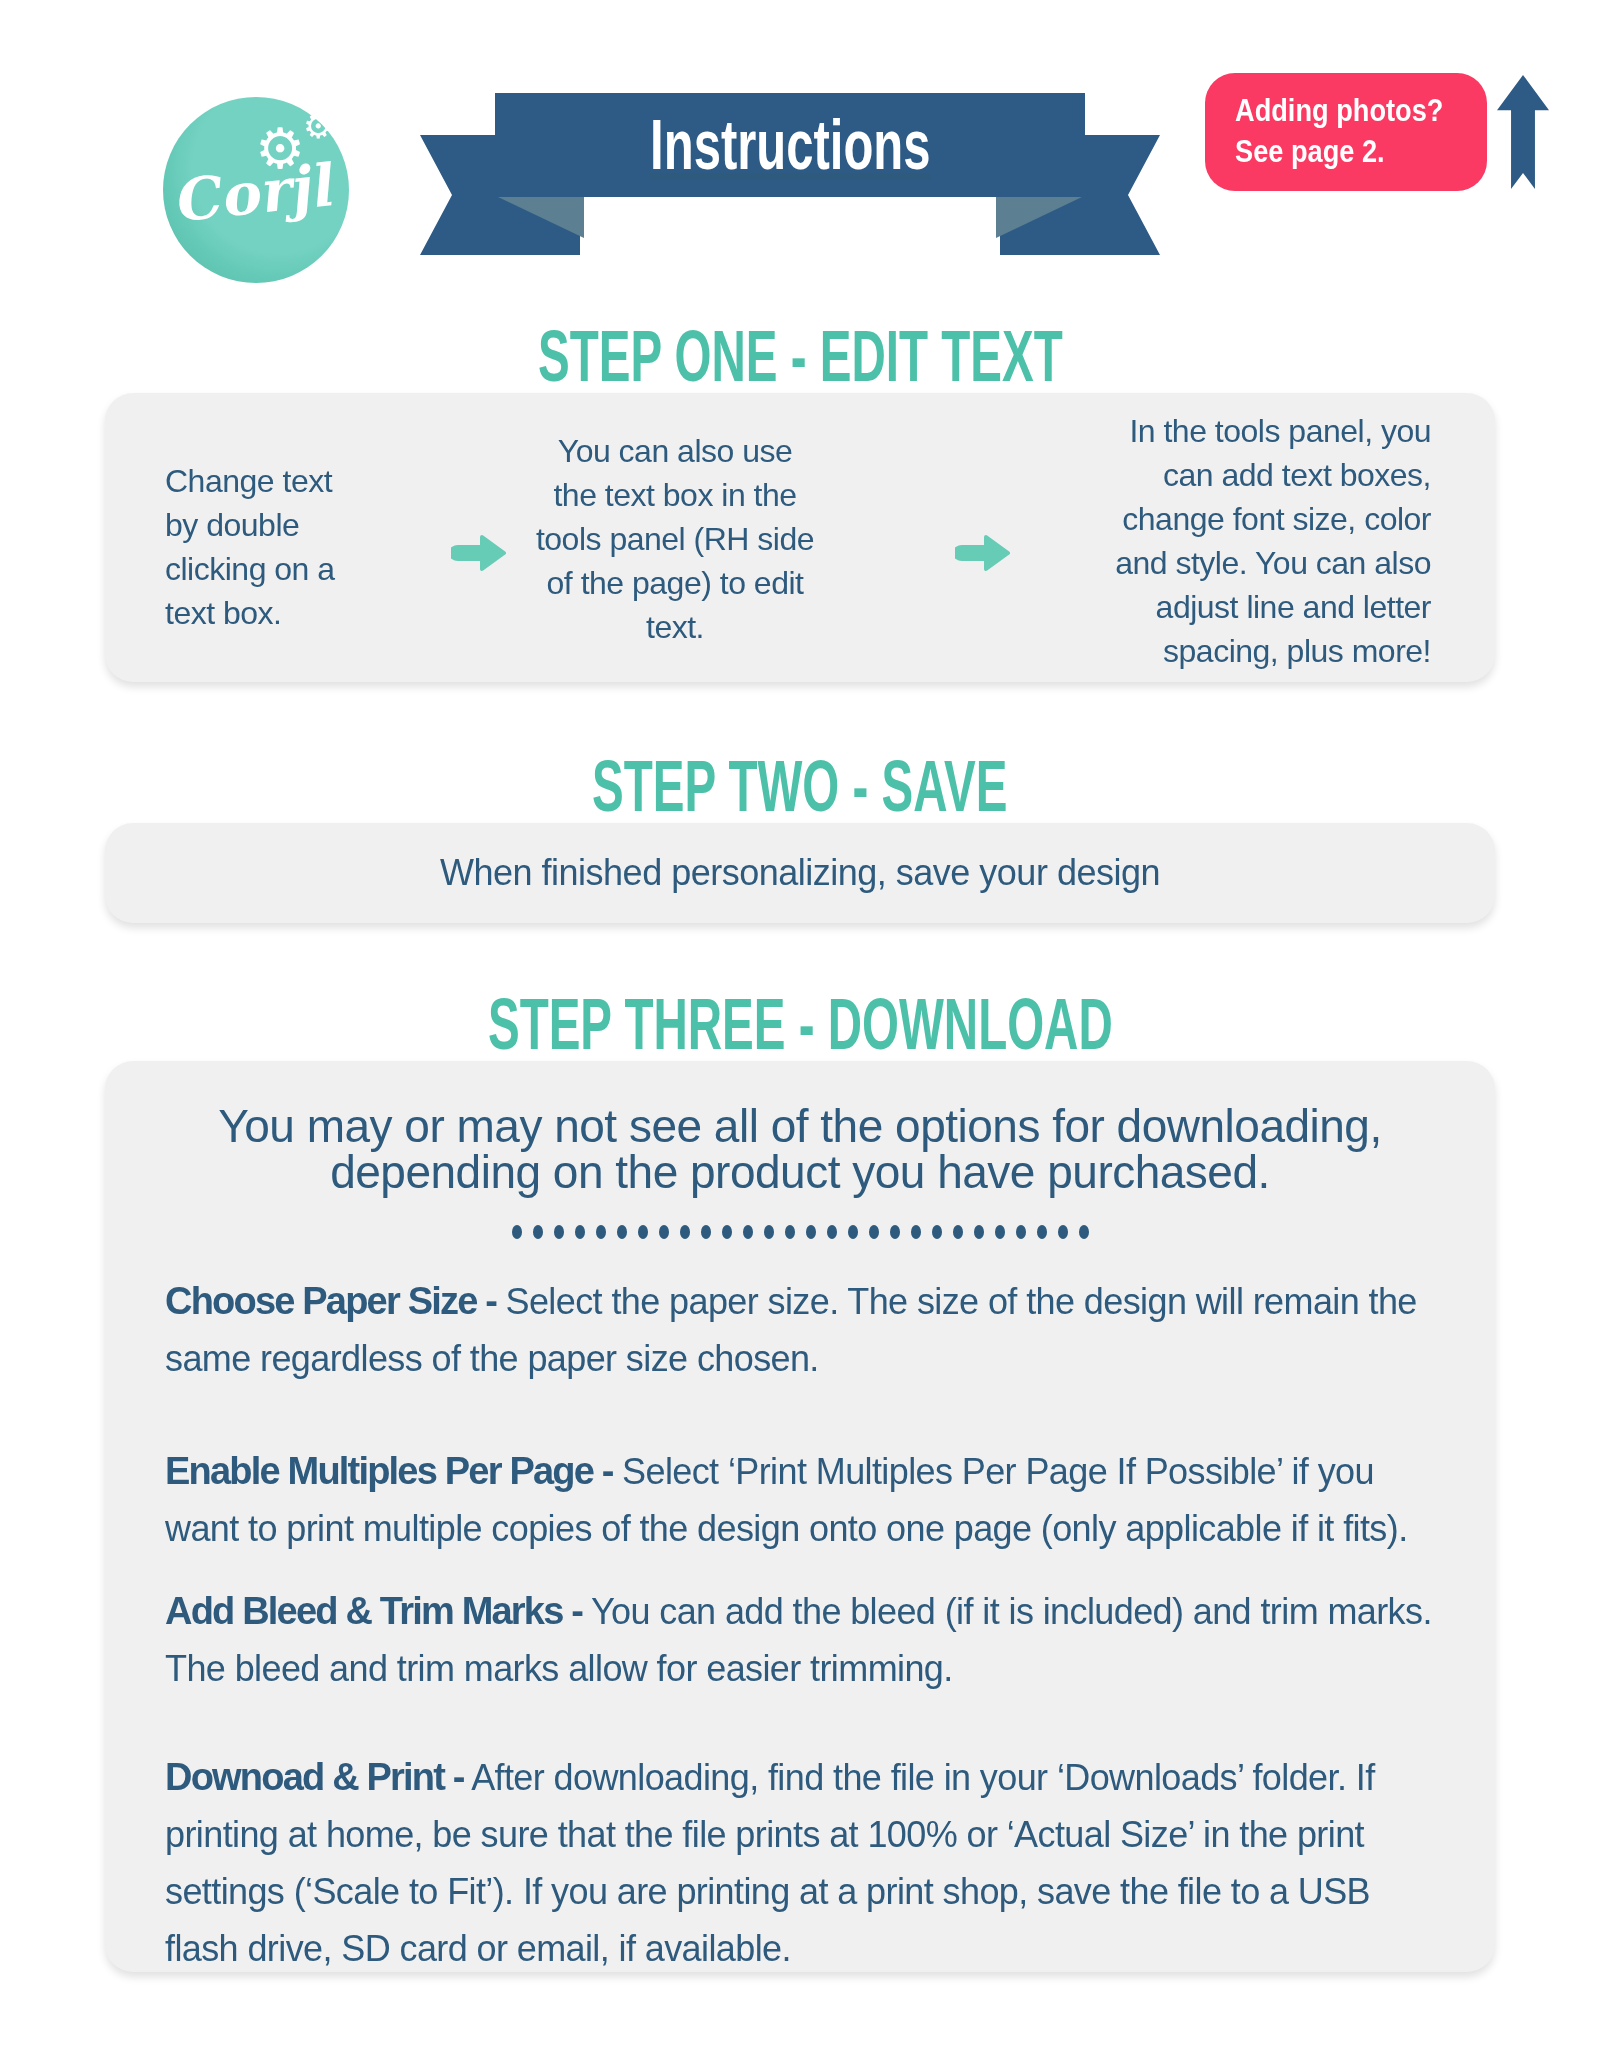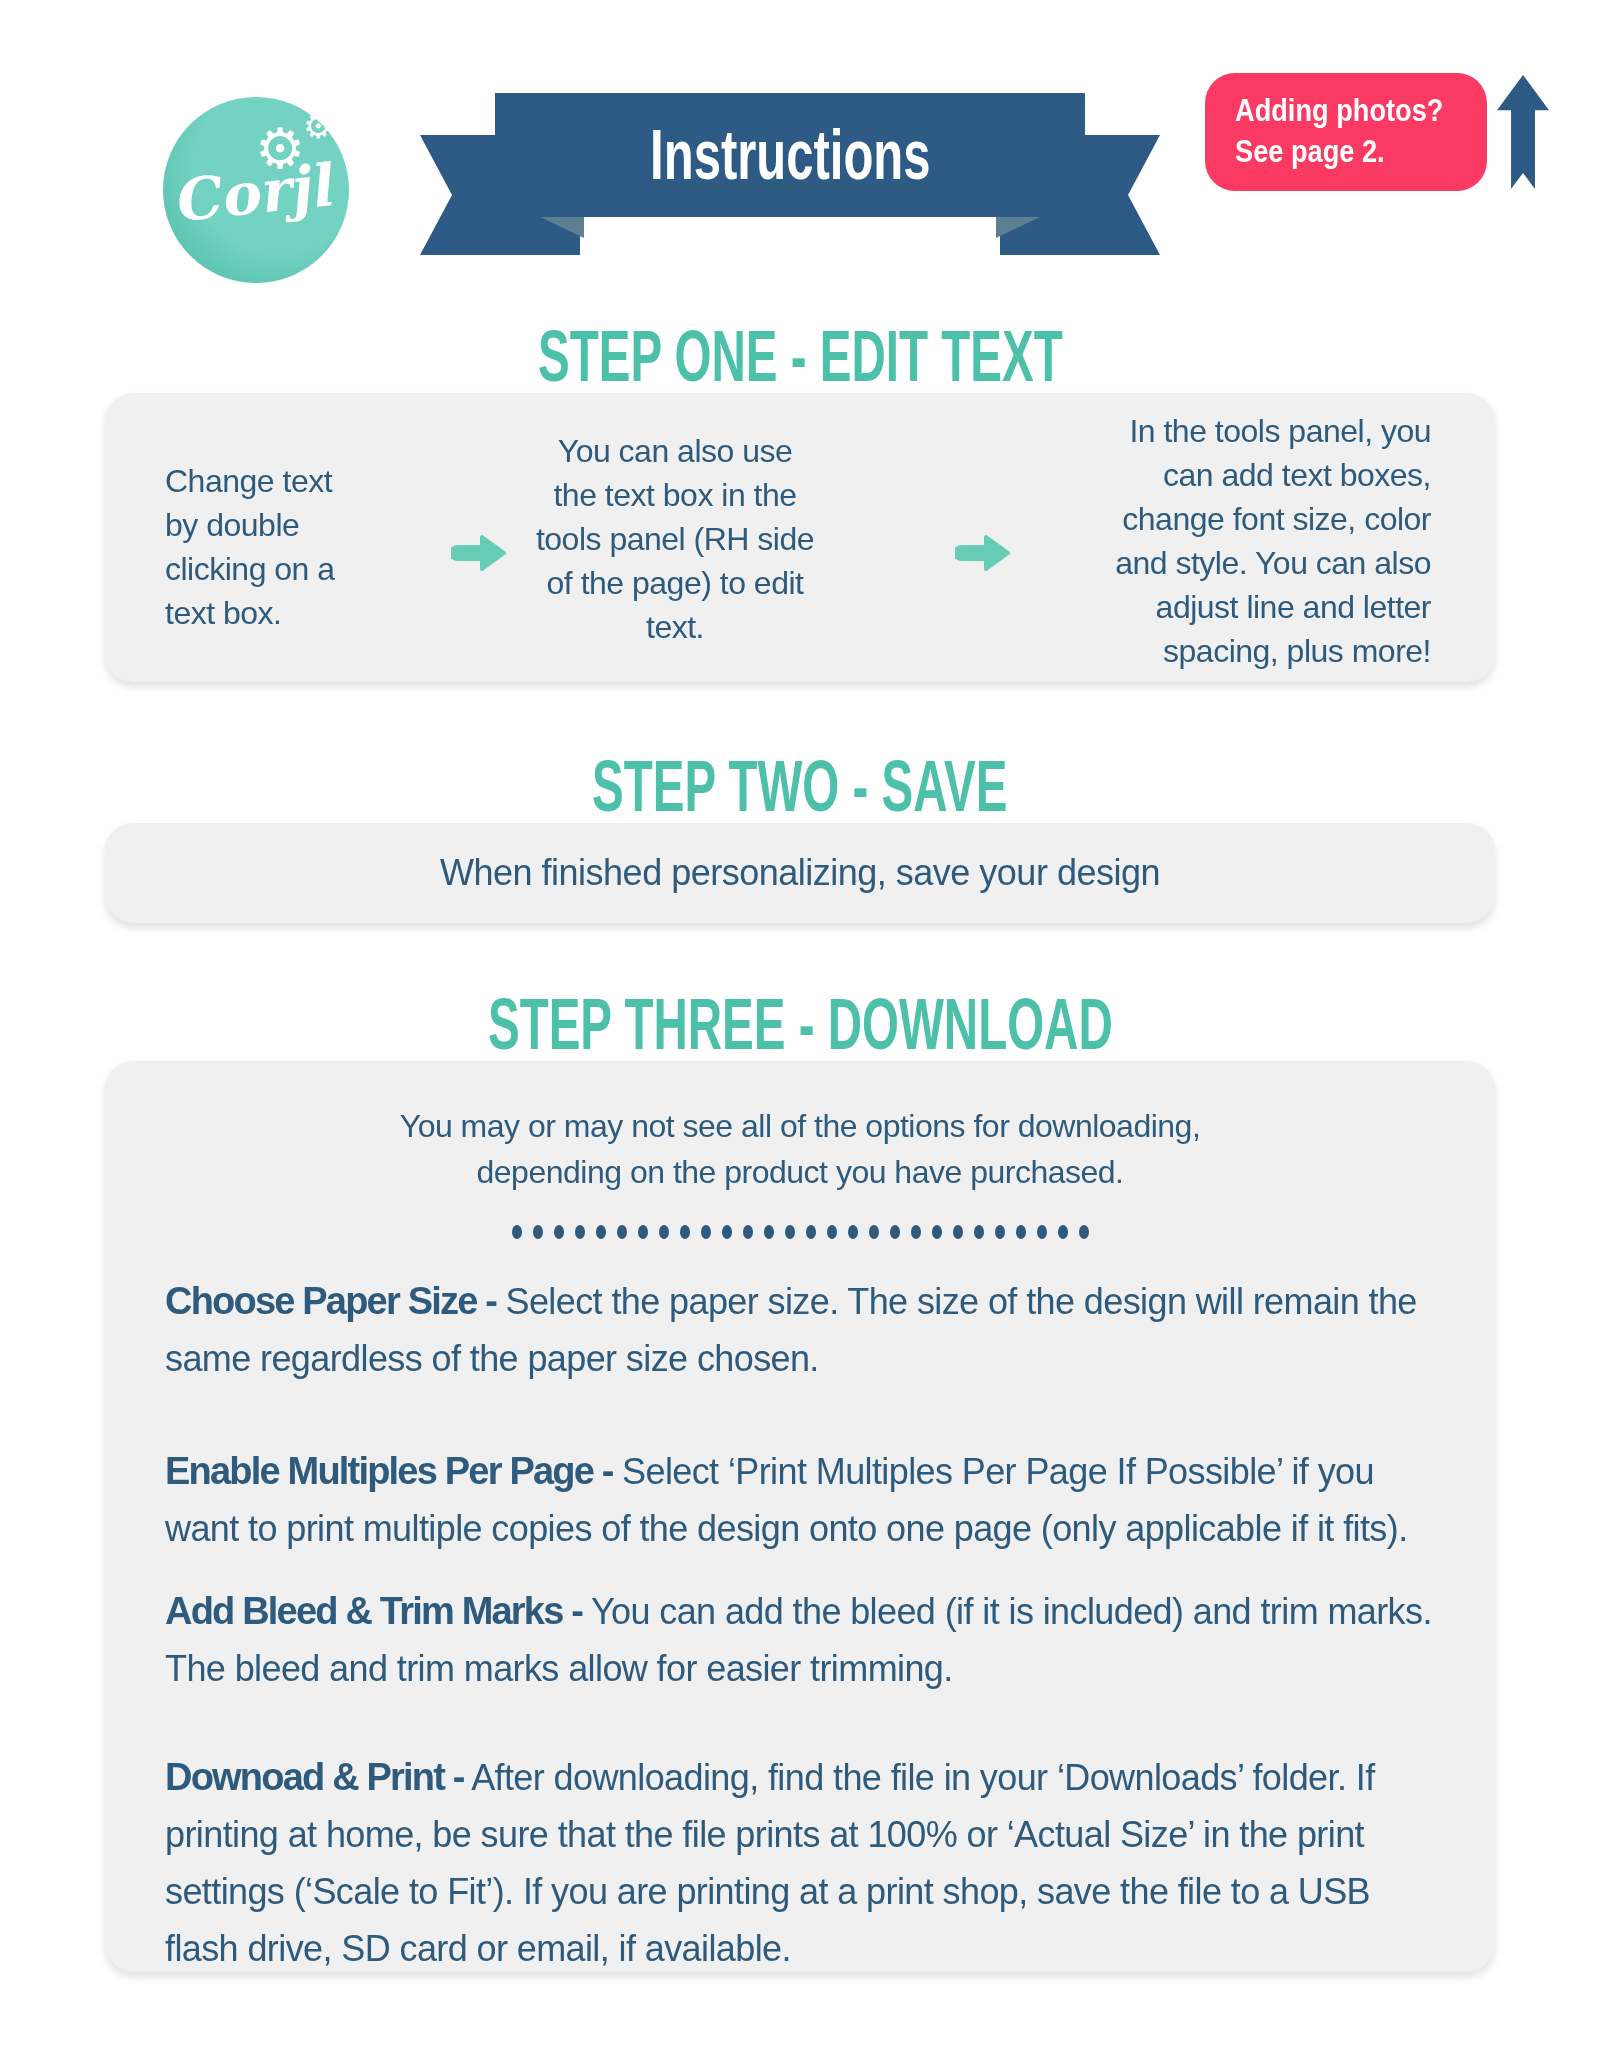--- a/index.html
+++ b/index.html
@@ -26,21 +26,21 @@
   }
 
   .banner{position:absolute;left:420px;top:93px;width:740px;height:168px;}
   .banner .flag{position:absolute;top:42px;width:160px;height:120px;background:var(--banner);}
   .banner .flag.left{left:0;clip-path:polygon(0 0,100% 0,100% 100%,0 100%,20% 50%);}
   .banner .flag.right{right:0;clip-path:polygon(0 0,100% 0,80% 50%,100% 100%,0 100%);}
   .banner .fold{position:absolute;top:103px;width:88px;height:42px;background:var(--fold);}
   .banner .fold.left{left:76px;clip-path:polygon(0 0,100% 0,100% 100%);}
   .banner .fold.right{right:76px;clip-path:polygon(0 0,100% 0,0 100%);}
   .banner .band{
-    position:absolute;left:75px;right:75px;top:0;height:124px;background:var(--banner);
+    position:absolute;left:75px;right:75px;top:0;height:104px;background:var(--banner);
     display:flex;align-items:center;justify-content:center;text-decoration:underline;
   }
   .banner .band span{
     display:inline-block;color:#ffffff;font-weight:bold;font-size:70px;
     transform:scaleX(0.70);white-space:nowrap;letter-spacing:0;
   }
 
   .badge{
     position:absolute;left:1205px;top:73px;width:282px;height:118px;border-radius:30px;
     background:var(--pink);color:#ffffff;box-sizing:border-box;padding:17px 0 0 30px;
@@ -78,21 +78,21 @@
   .box1 .col3{right:64px;top:16px;width:470px;text-align:right;}
   .box1 .step-arrow{position:absolute;top:138px;width:58px;height:44px;}
   .box1 .arrow-a{left:346px;}
   .box1 .arrow-b{left:850px;}
 
   
   .box2 .save-text{font-size:36px;letter-spacing:-0.5px;}
 
   
   .intro{
-    text-align:center;font-size:32px;line-height:46px;letter-spacing:-0.5px;white-space:pre-line;
+    text-align:center;font-size:46px;line-height:46px;letter-spacing:-0.5px;white-space:pre-line;
   }
   .dots{display:flex;justify-content:center;gap:11px;margin-top:30px;}
   .dots .dot{width:10px;height:14px;border-radius:50%;background:var(--ink);}
   .item{font-size:36px;line-height:57px;letter-spacing:-0.6px;margin:16px;}
   .item b{font-weight:bold;font-size:38px;letter-spacing:-1.8px;}
   .item.i0{margin-top:34px;}
   .item.i1{margin-top:26px;}
   .item.i2{margin-top:56px;}
   .item.i3{margin-top:34px;}
   .item.i4{margin-top:52px;}

